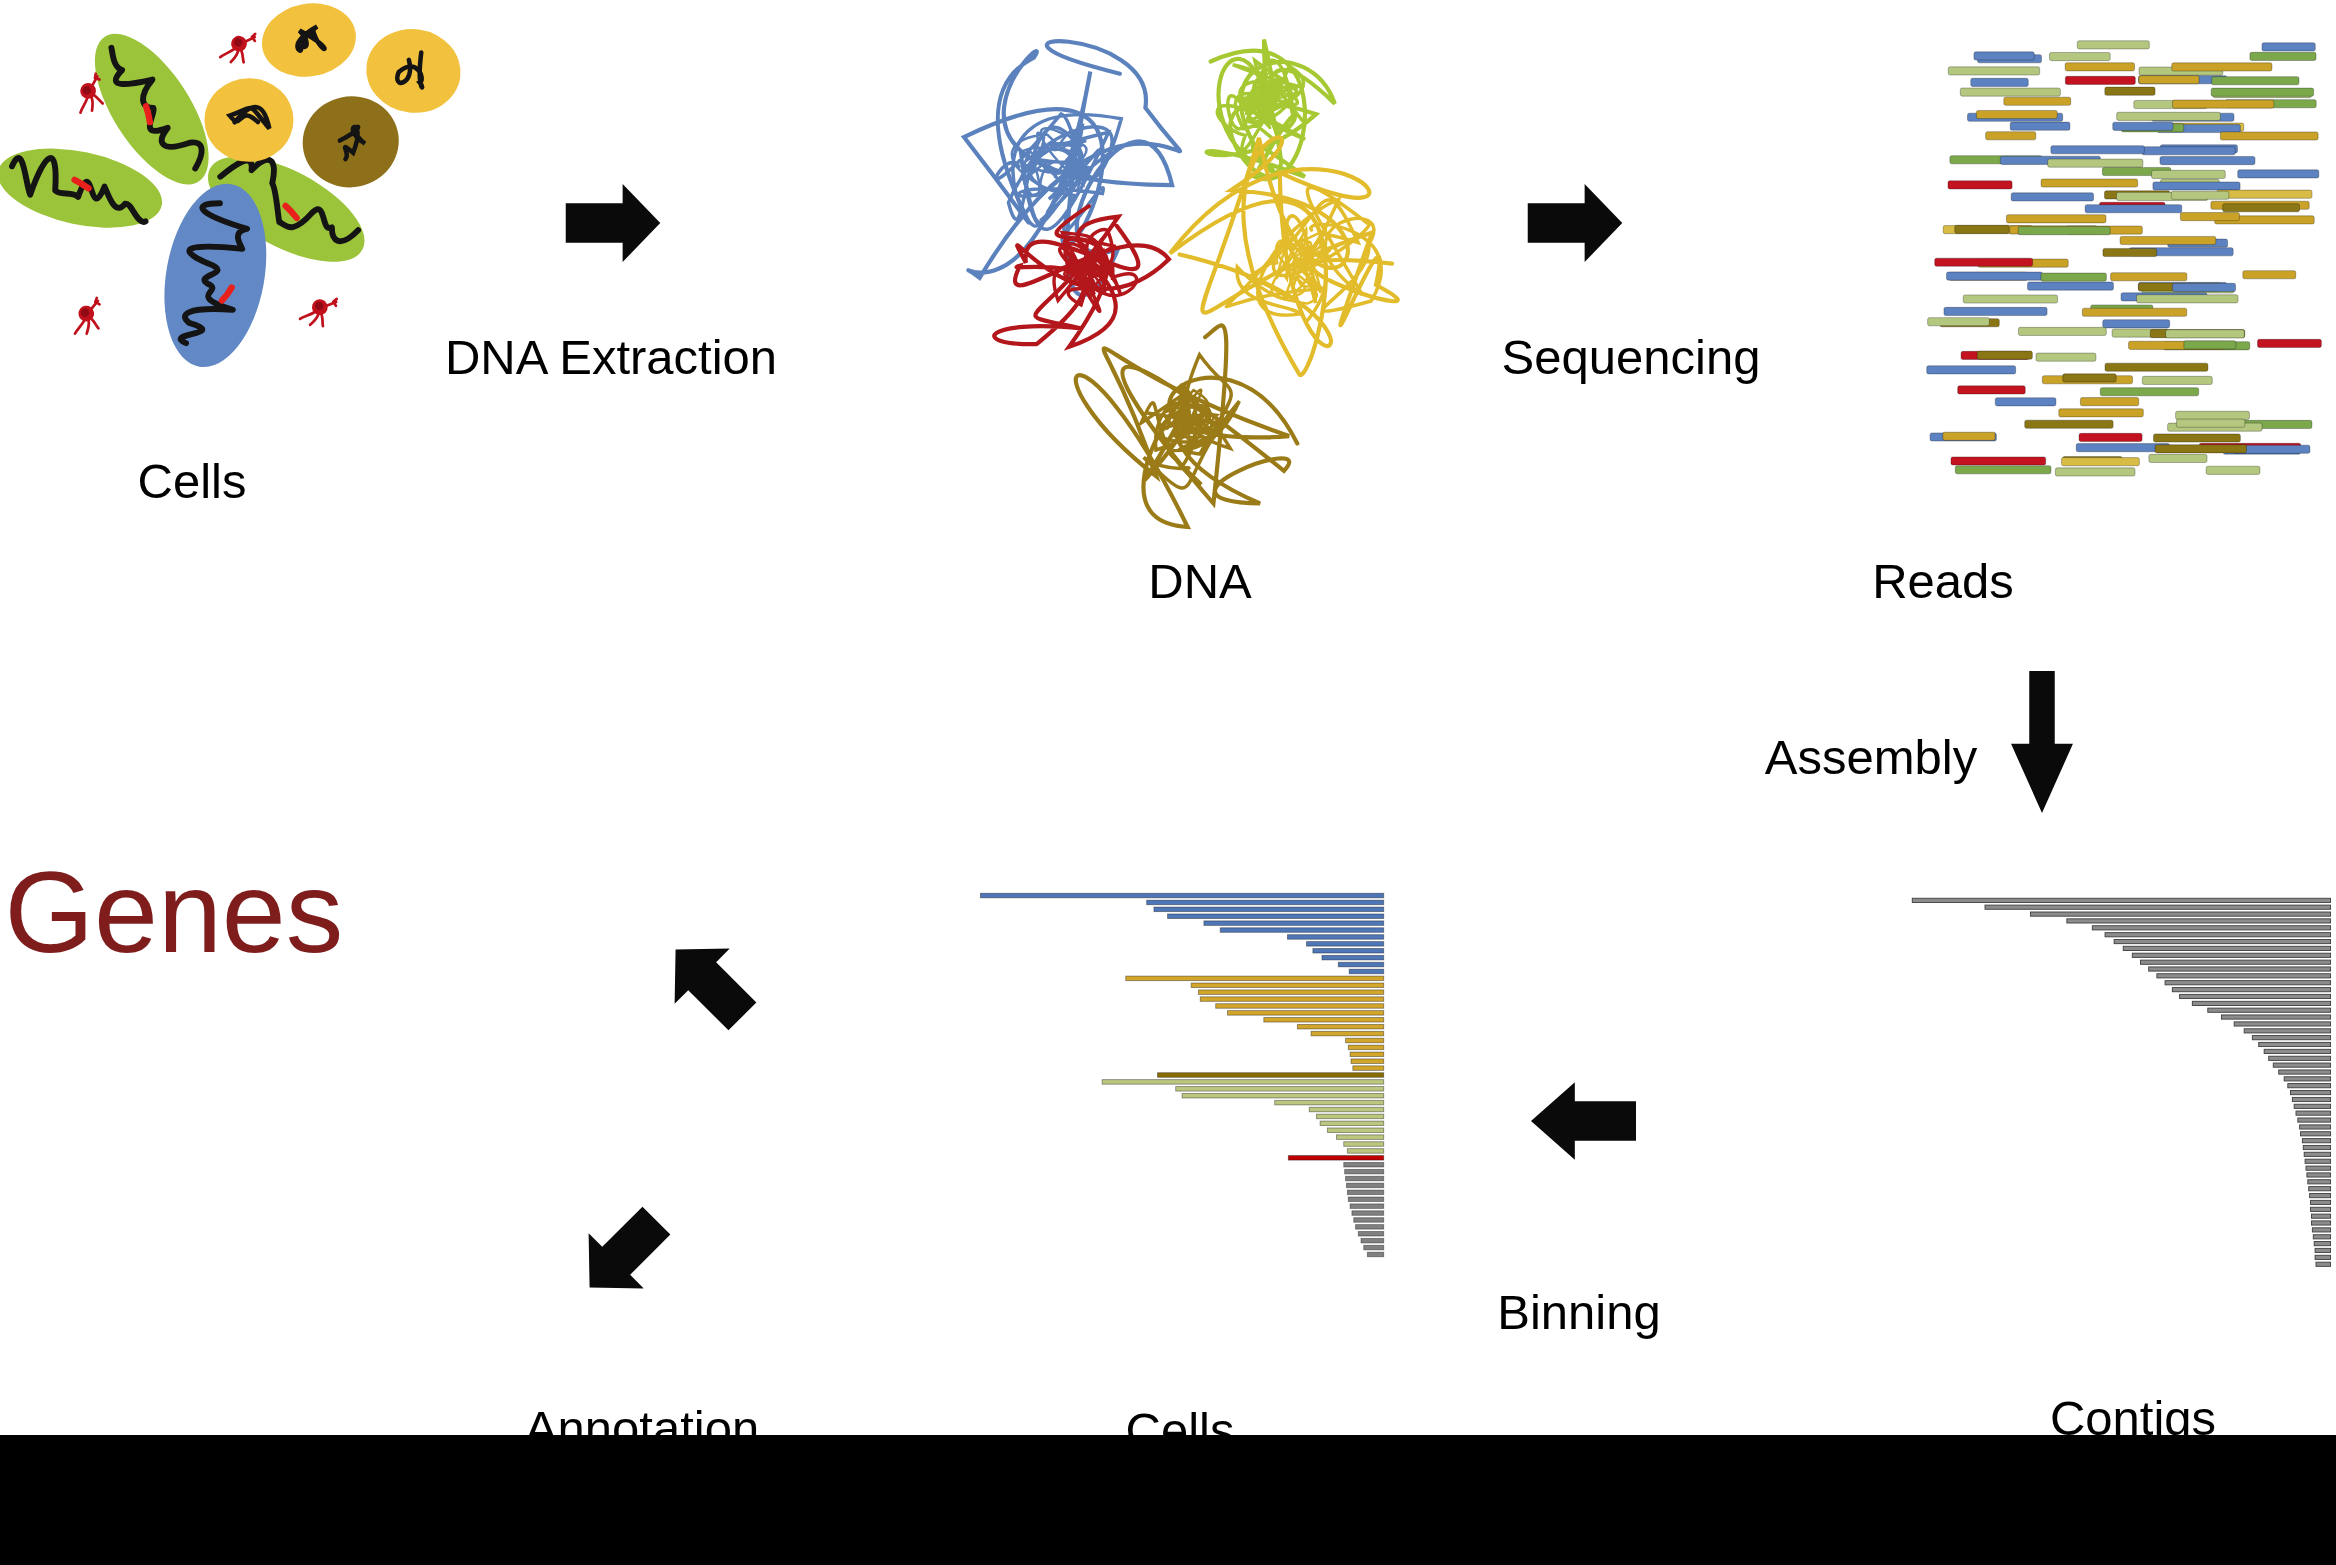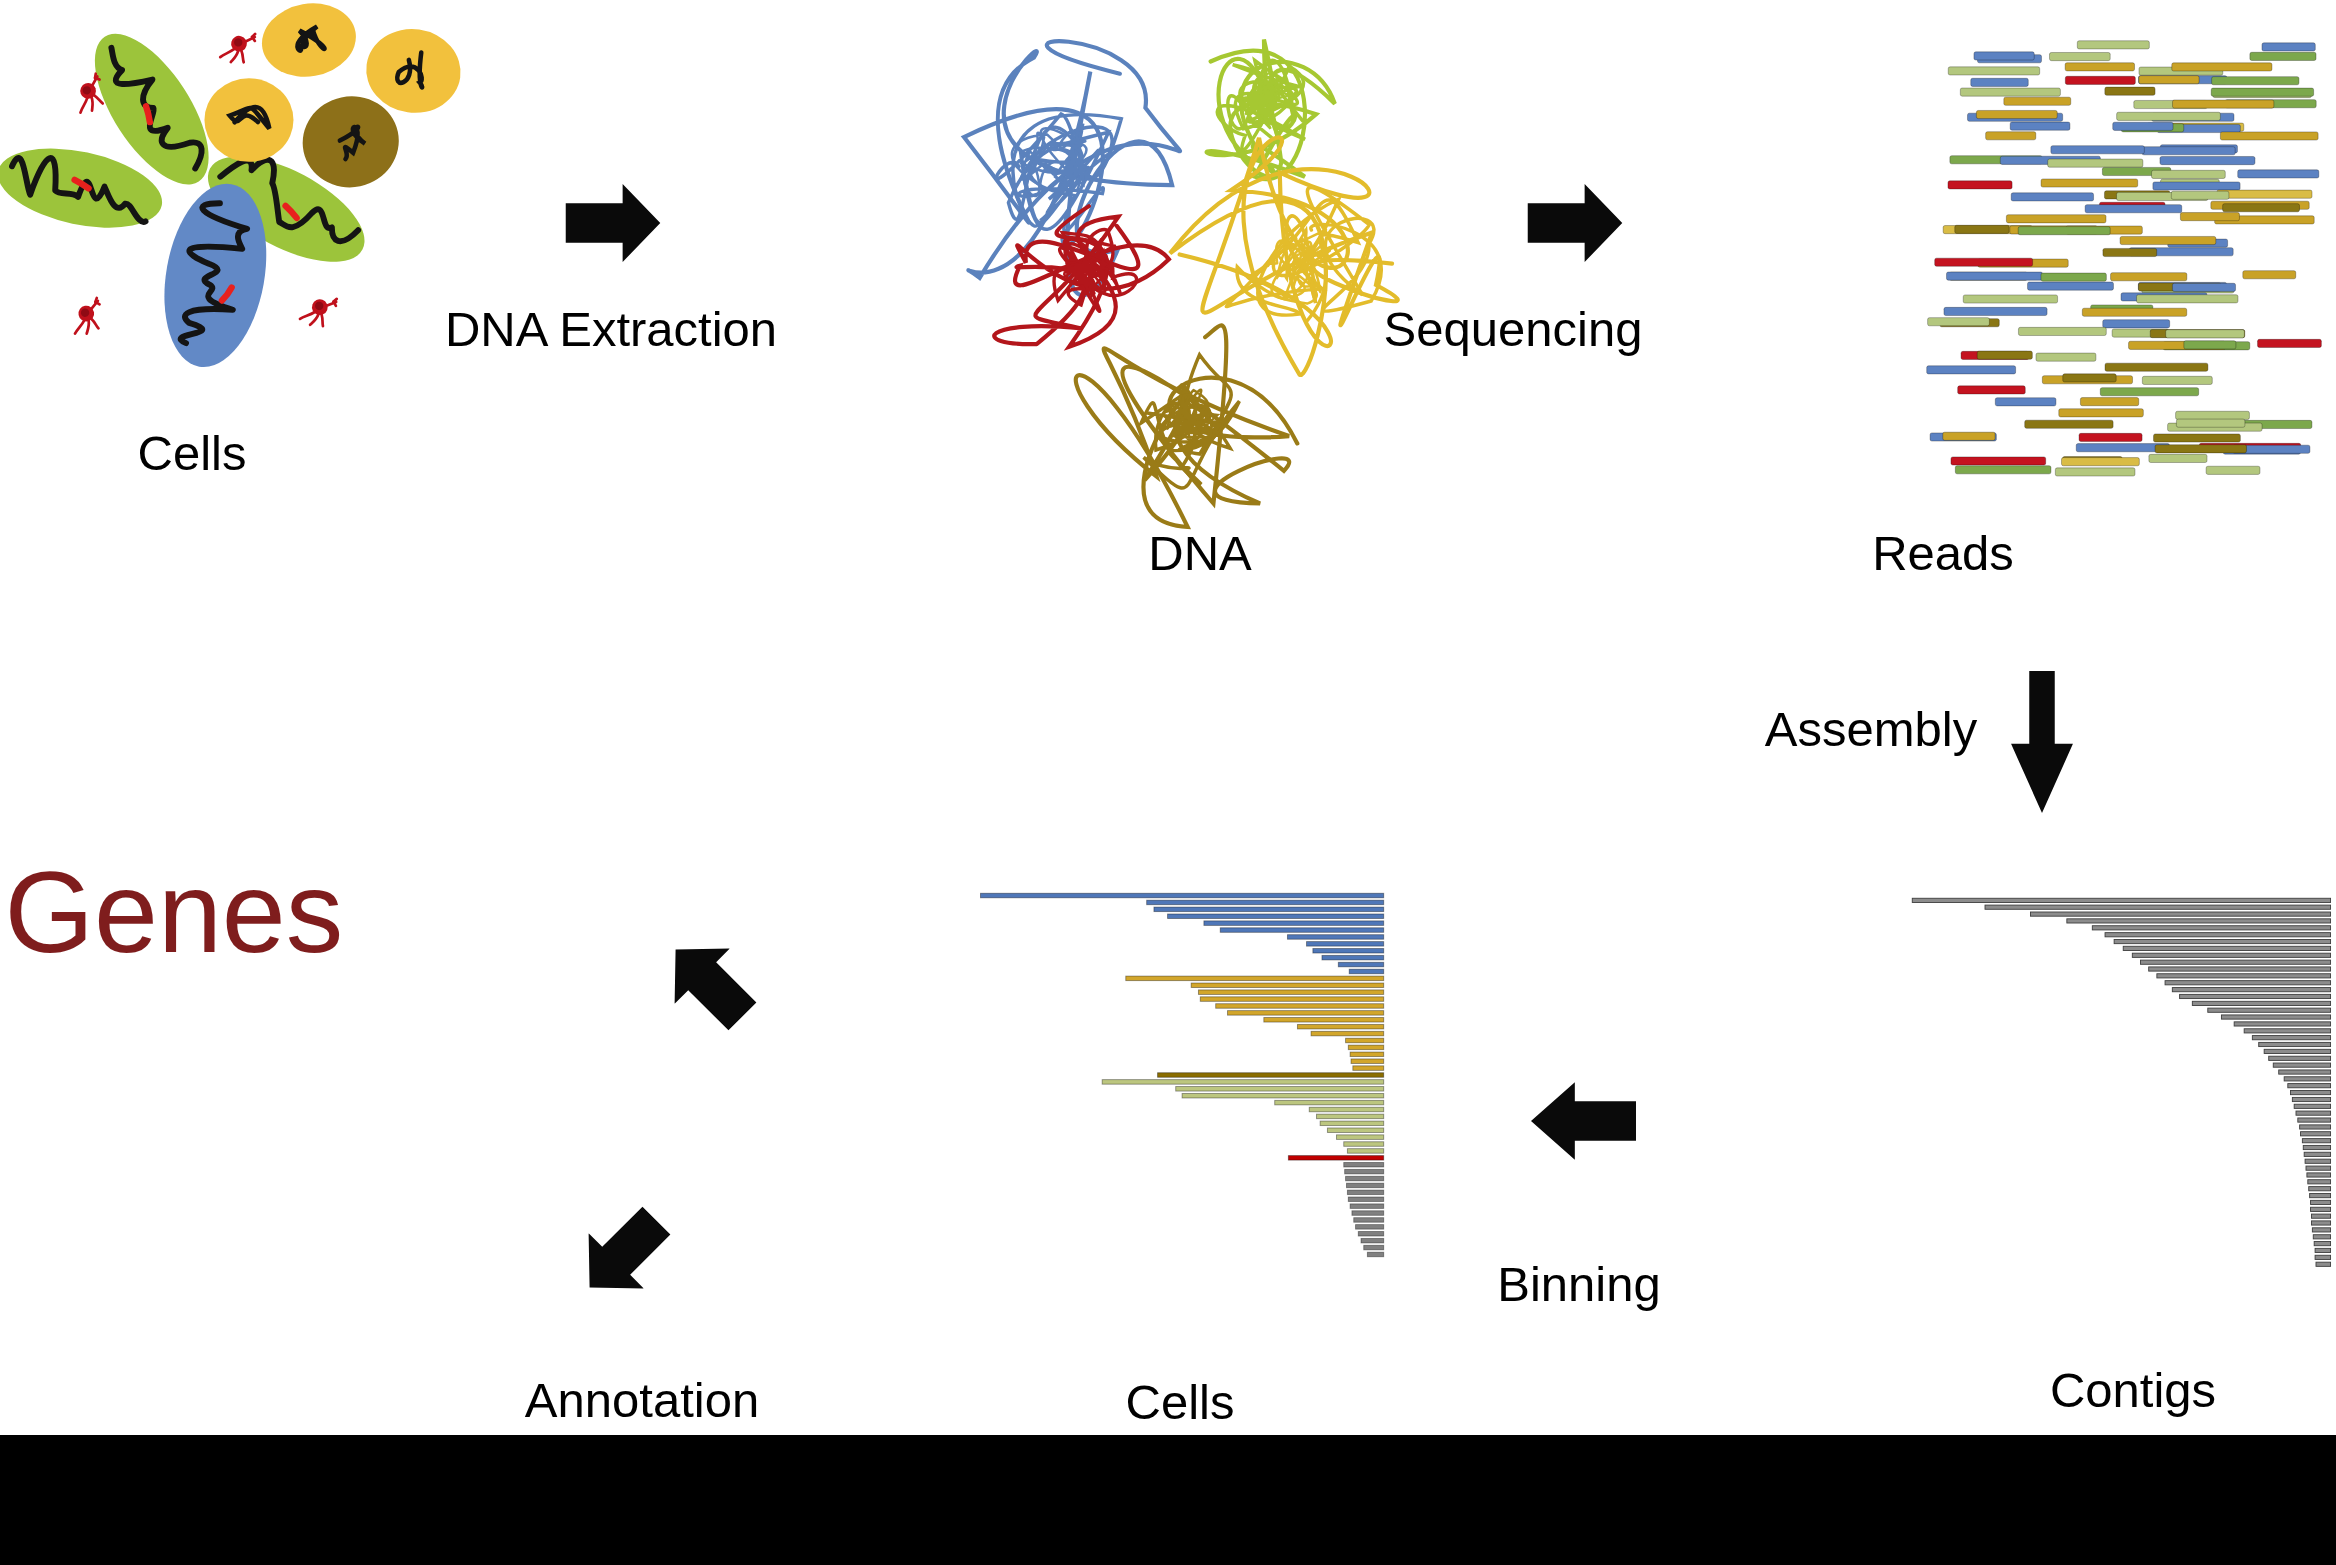--- a/index.html
+++ b/index.html
@@ -1,20 +1,20 @@
 <!DOCTYPE html>
 <html style="font-size:14.5px"><head>
 <meta charset="utf-8">
 <style>
   html,body{margin:0;padding:0;background:#fff;}
   #stage{position:relative;width:2337px;height:1566px;background:#fff;overflow:hidden;
          font-family:"Liberation Sans",sans-serif;}
   .art{position:absolute;}
   .lbl{position:absolute;transform:translateX(-50%);font:49px/1 "Liberation Sans",sans-serif;
-       color:#000;white-space:nowrap;}
+       color:#000;white-space:nowrap;margin-top:28px;}
   .lbl-big{position:absolute;font:400 115px/1 "Liberation Sans",sans-serif;color:#7f1d1d;white-space:nowrap;}
   .arrow{position:absolute;}
   .arrow svg{display:block;}
   .rot-nw{transform:rotate(-135deg);transform-origin:50% 50%;}
   .rot-sw{transform:rotate(135deg);transform-origin:50% 50%;}
   #bottom-bar{position:absolute;left:0;top:1435px;width:2337px;height:131px;}
 </style>
 </head>
 <body>
 
@@ -398,21 +398,21 @@
   </div>
   <div class="arrow rot-sw" style="left:573px;top:1215px">
     <svg width="100" height="78" viewBox="0 0 103 85">
         <polygon fill="#0a0a0a" points="0,21 62,21 62,0 103,42.5 62,85 62,64 0,64"></polygon>
       </svg>
   </div>
 
   <div class="lbl" style="left:192px;top:429px">Cells</div>
   <div class="lbl" style="left:611px;top:305px">DNA Extraction</div>
   <div class="lbl" style="left:1200px;top:529px">DNA</div>
-  <div class="lbl" style="left:1513px;top:305px">Sequencing</div>
+  <div class="lbl" style="left:1631px;top:305px">Sequencing</div>
   <div class="lbl" style="left:1943px;top:529px">Reads</div>
   <div class="lbl" style="left:1871px;top:705px">Assembly</div>
   <div class="lbl" style="left:2133px;top:1366px">Contigs</div>
   <div class="lbl" style="left:1579px;top:1260px">Binning</div>
   <div class="lbl" style="left:1180px;top:1378px">Cells</div>
   <div class="lbl" style="left:642px;top:1376px">Annotation</div>
   <div class="lbl-big" style="left:4.5px;top:855px">Genes</div>
 
   <div id="bottom-bar" style="background: rgb(0, 0, 0);"></div>
 </div>

